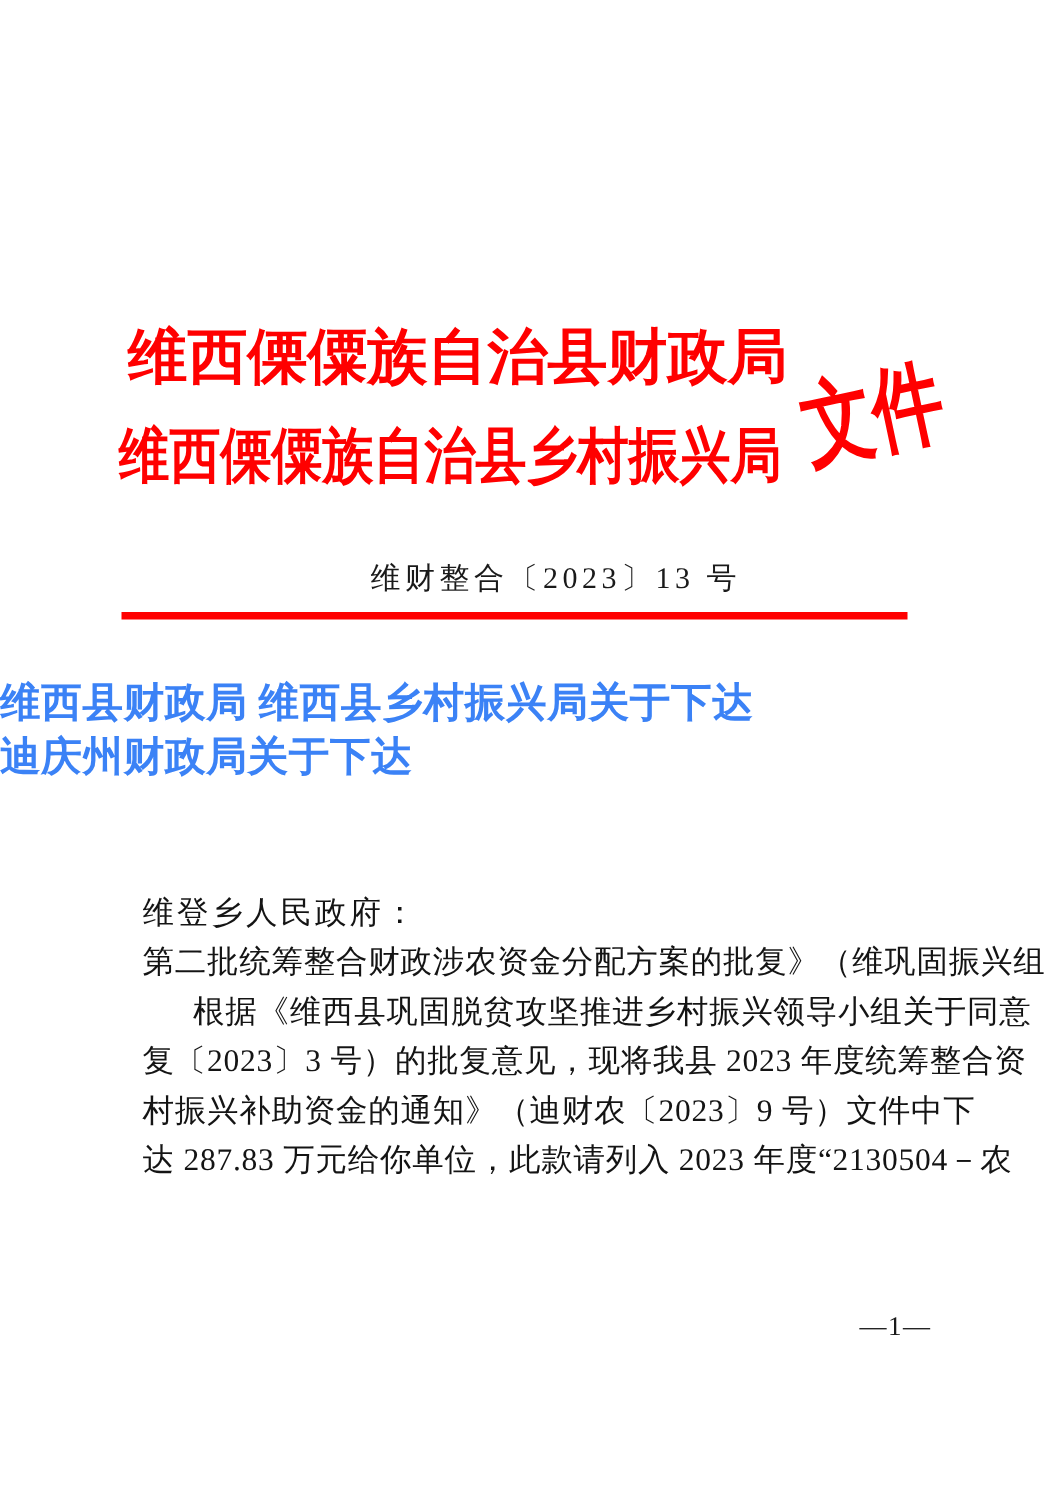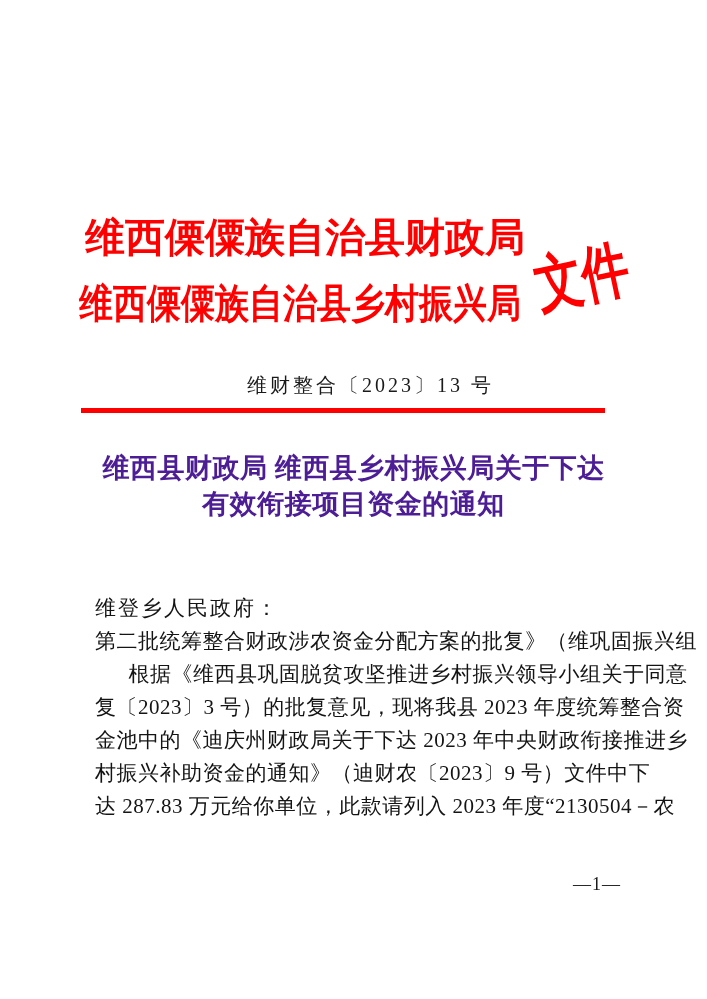--- a/index.html
+++ b/index.html
@@ -79,24 +79,23 @@
     height: 5px;
     background: #ff0000;
   }
 
   
   .title {
     position: absolute;
     left: 0;
     top: 450px;
     width: 100%;
-    text-align: center;
     font-size: 27px;
     font-weight: 700;
-    color: #4c1d95;
+    color: #3b82f6;
     line-height: 36px;
     letter-spacing: 0.5px;
   }
 
   
   .body-block {
     position: absolute;
     left: 95px;
     top: 592px;
     width: 521px;
@@ -142,28 +141,27 @@
   </div>
 
   <div class="doc-word">文件</div>
 
   <div class="doc-number">维财整合〔2023〕13 号</div>
 
   <div class="red-line"></div>
 
   <div class="title">
     <div>维西县财政局 维西县乡村振兴局关于下达</div>
-    <div>有效衔接项目资金的通知</div>
+    <div>迪庆州财政局关于下达</div>
   </div>
 
   <div class="body-block">
     <div class="salutation">维登乡人民政府：</div>
     <div class="pline">第二批统筹整合财政涉农资金分配方案的批复》（维巩固振兴组</div>
     <div class="pline indent">根据《维西县巩固脱贫攻坚推进乡村振兴领导小组关于同意</div>
     <div class="pline">复〔2023〕3 号）的批复意见，现将我县 2023 年度统筹整合资</div>
-    <div class="pline">金池中的《迪庆州财政局关于下达 2023 年中央财政衔接推进乡</div>
     <div class="pline">村振兴补助资金的通知》（迪财农〔2023〕9 号）文件中下</div>
     <div class="pline">达 287.83 万元给你单位，此款请列入 2023 年度“2130504－农</div>
   </div>
 
   <div class="page-number">—1—</div>
 
 </div>
 
 </body></html>

